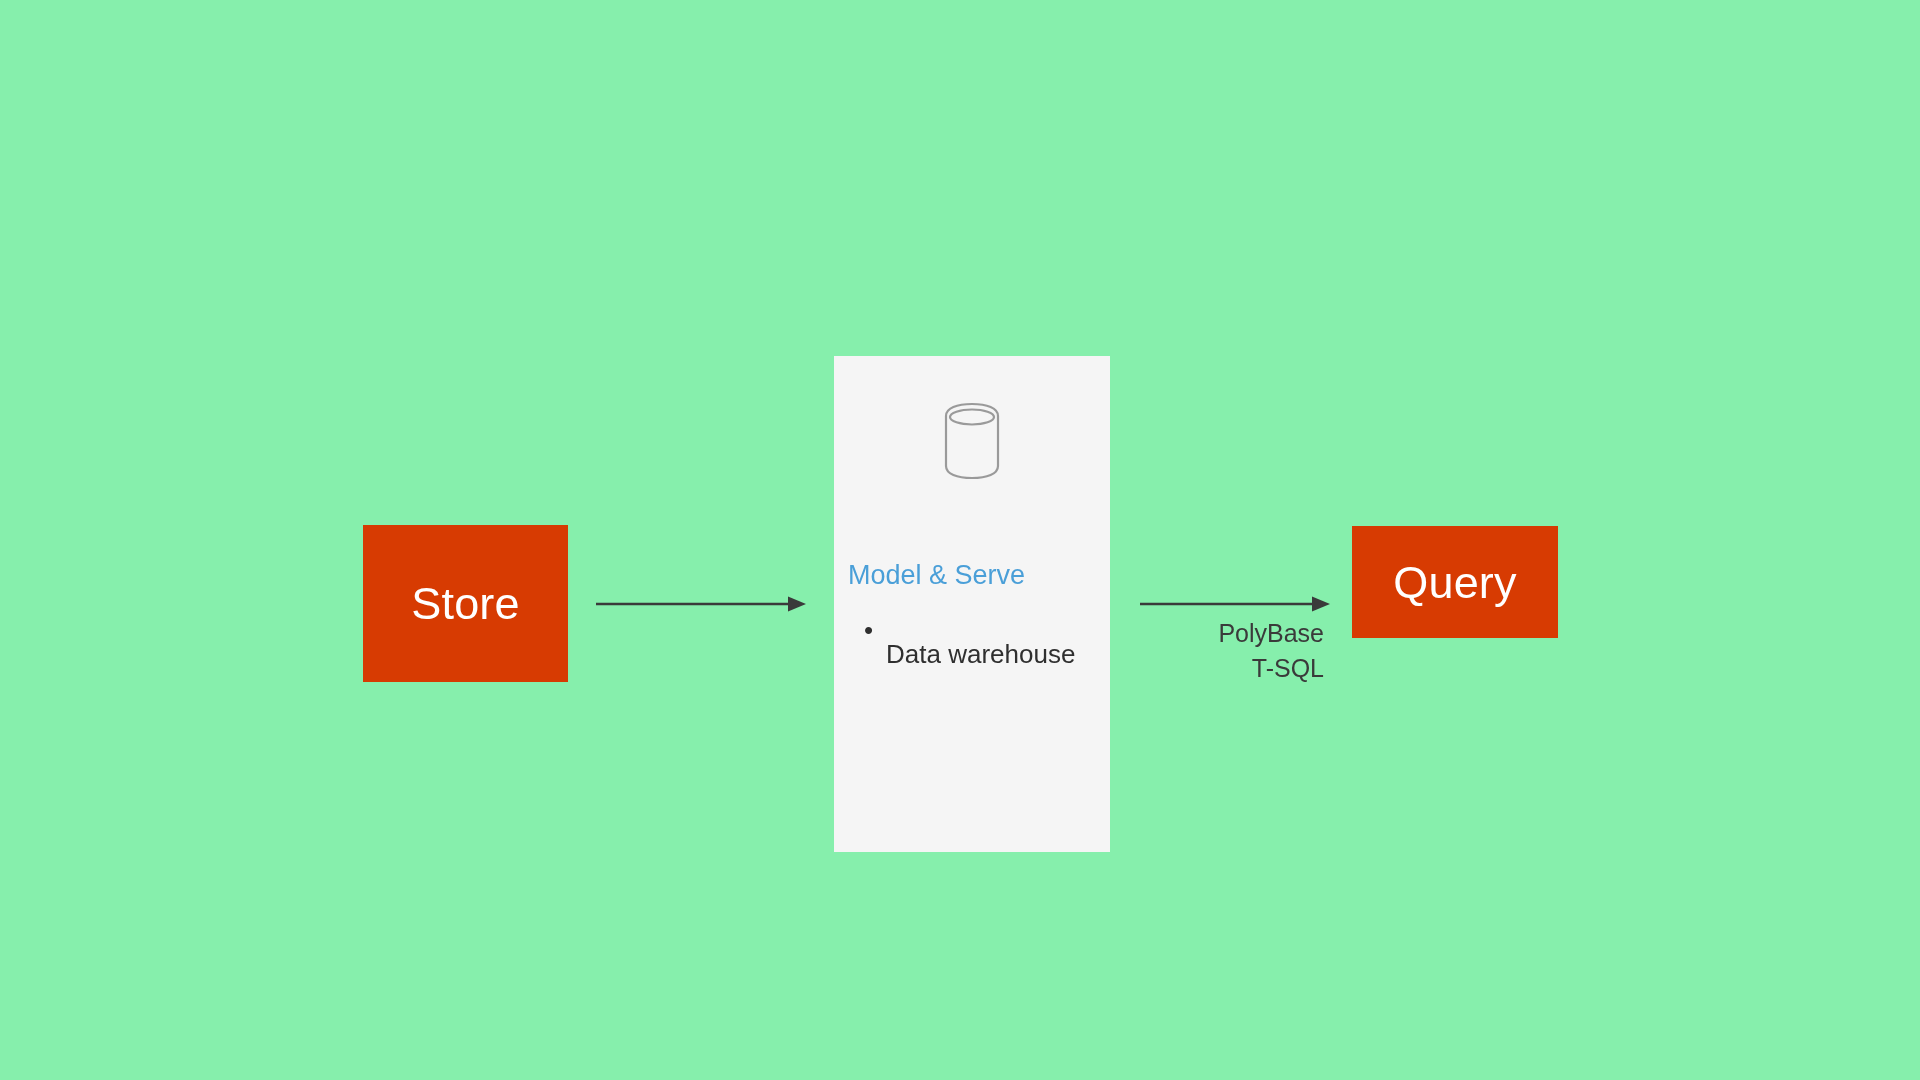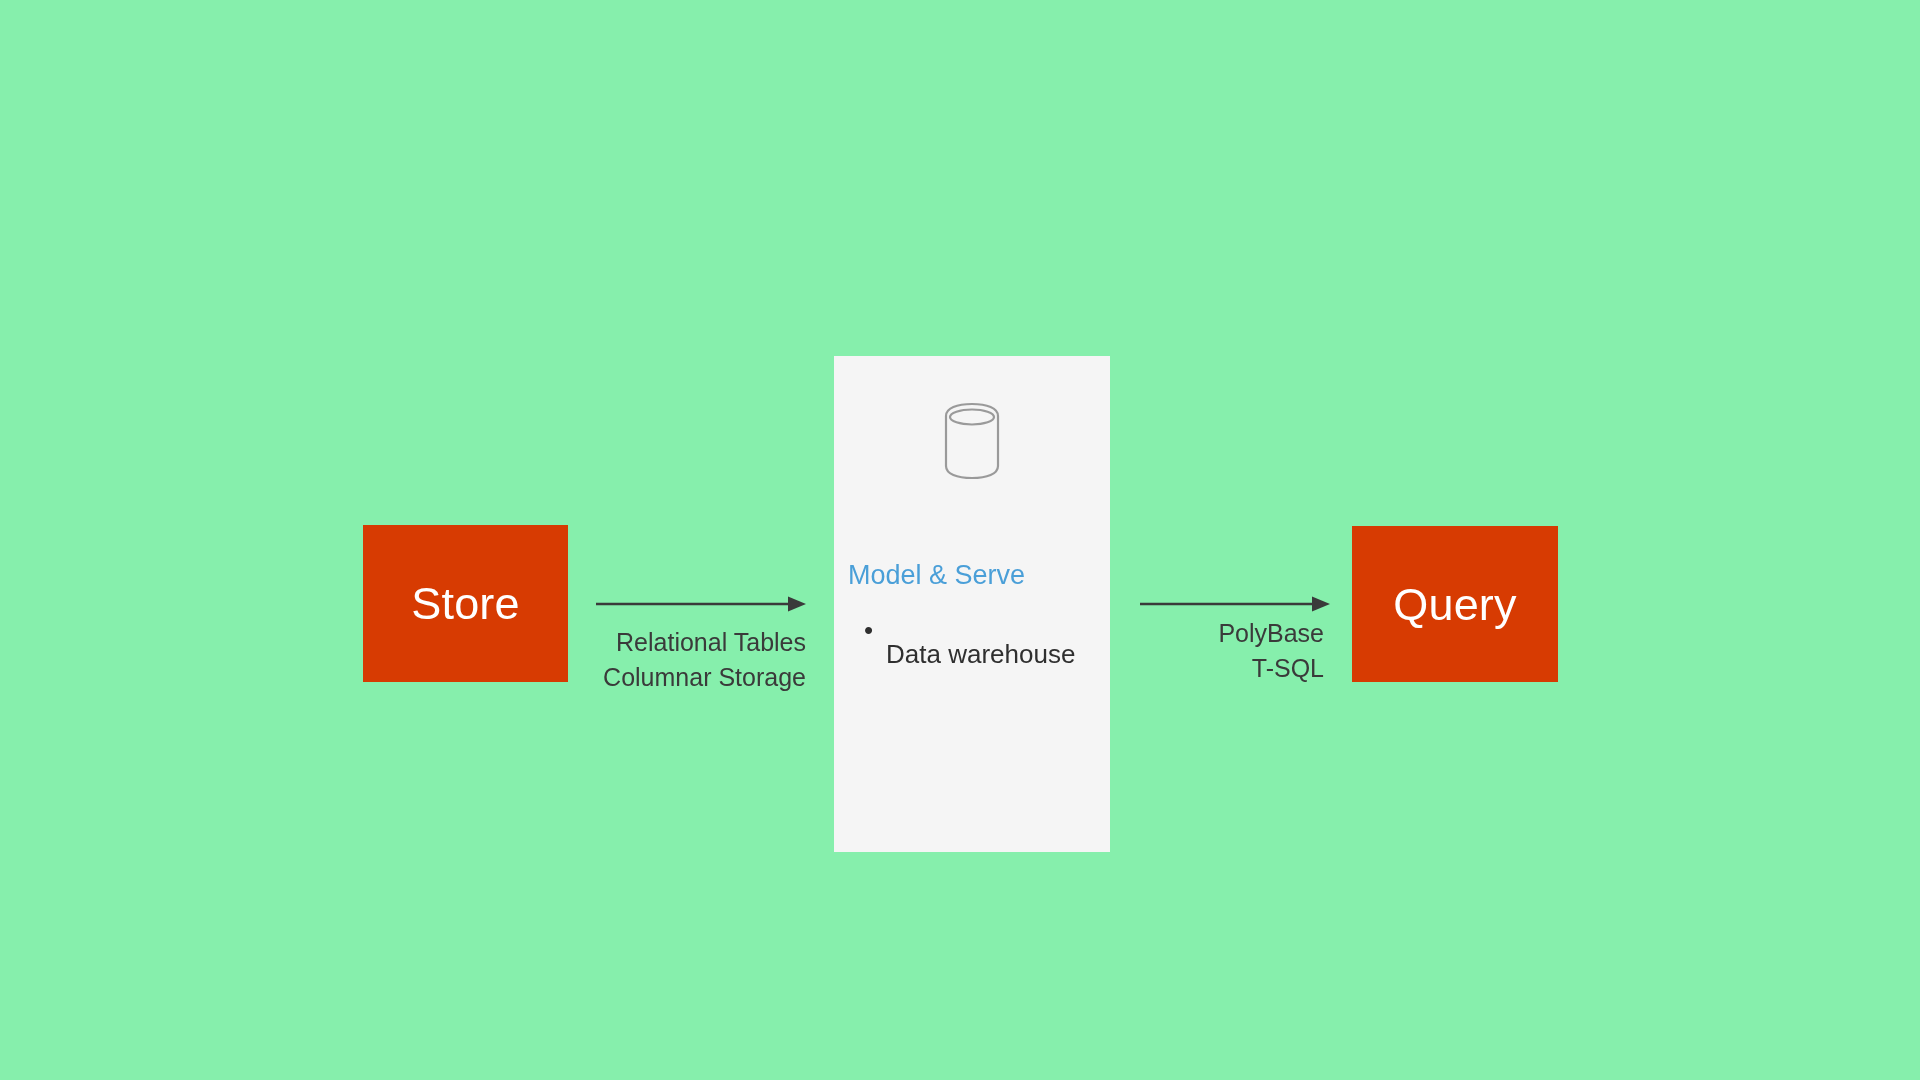--- a/index.html
+++ b/index.html
@@ -40,21 +40,21 @@
   #store-box {
     left: 363px;
     top: 525px;
     width: 205px;
     height: 157px;
   }
   #query-box {
     left: 1352px;
     top: 526px;
     width: 206px;
-    height: 156px;
+    height: 112px;
   }
 
   
   #center-panel {
     position: absolute;
     left: 834px;
     top: 356px;
     width: 276px;
     height: 496px;
     background: #f5f5f5;
@@ -150,24 +150,20 @@
 
   <div id="store-box" class="stage-box">
     <span class="stage-label">Store</span>
   </div>
 
   <div id="connector-left" class="connector">
     <svg class="arrow-svg" width="212" height="24" viewBox="0 0 212 24">
       <line x1="0" y1="12" x2="192" y2="12" stroke="#3a3a3a" stroke-width="2.6"></line>
       <polygon points="192,4.5 210,12 192,19.5" fill="#3a3a3a"></polygon>
     </svg>
-    <div class="connector-caption">
-      <span class="caption-line">Relational Tables</span>
-      <span class="caption-line">Columnar Storage</span>
-    </div>
   </div>
 
   <div id="center-panel">
 
     <div id="db-icon-wrap">
       <svg width="62" height="82" viewBox="0 0 62 82">
         <path d="M5 16 C5 8 16 4 31 4 C46 4 57 8 57 16 L57 66 C57 74 46 78 31 78 C16 78 5 74 5 66 Z" fill="none" stroke="#9a9a9a" stroke-width="2.2"></path>
         <ellipse cx="31" cy="17" rx="22" ry="7.5" fill="none" stroke="#9a9a9a" stroke-width="2.2"></ellipse>
       </svg>
     </div>

